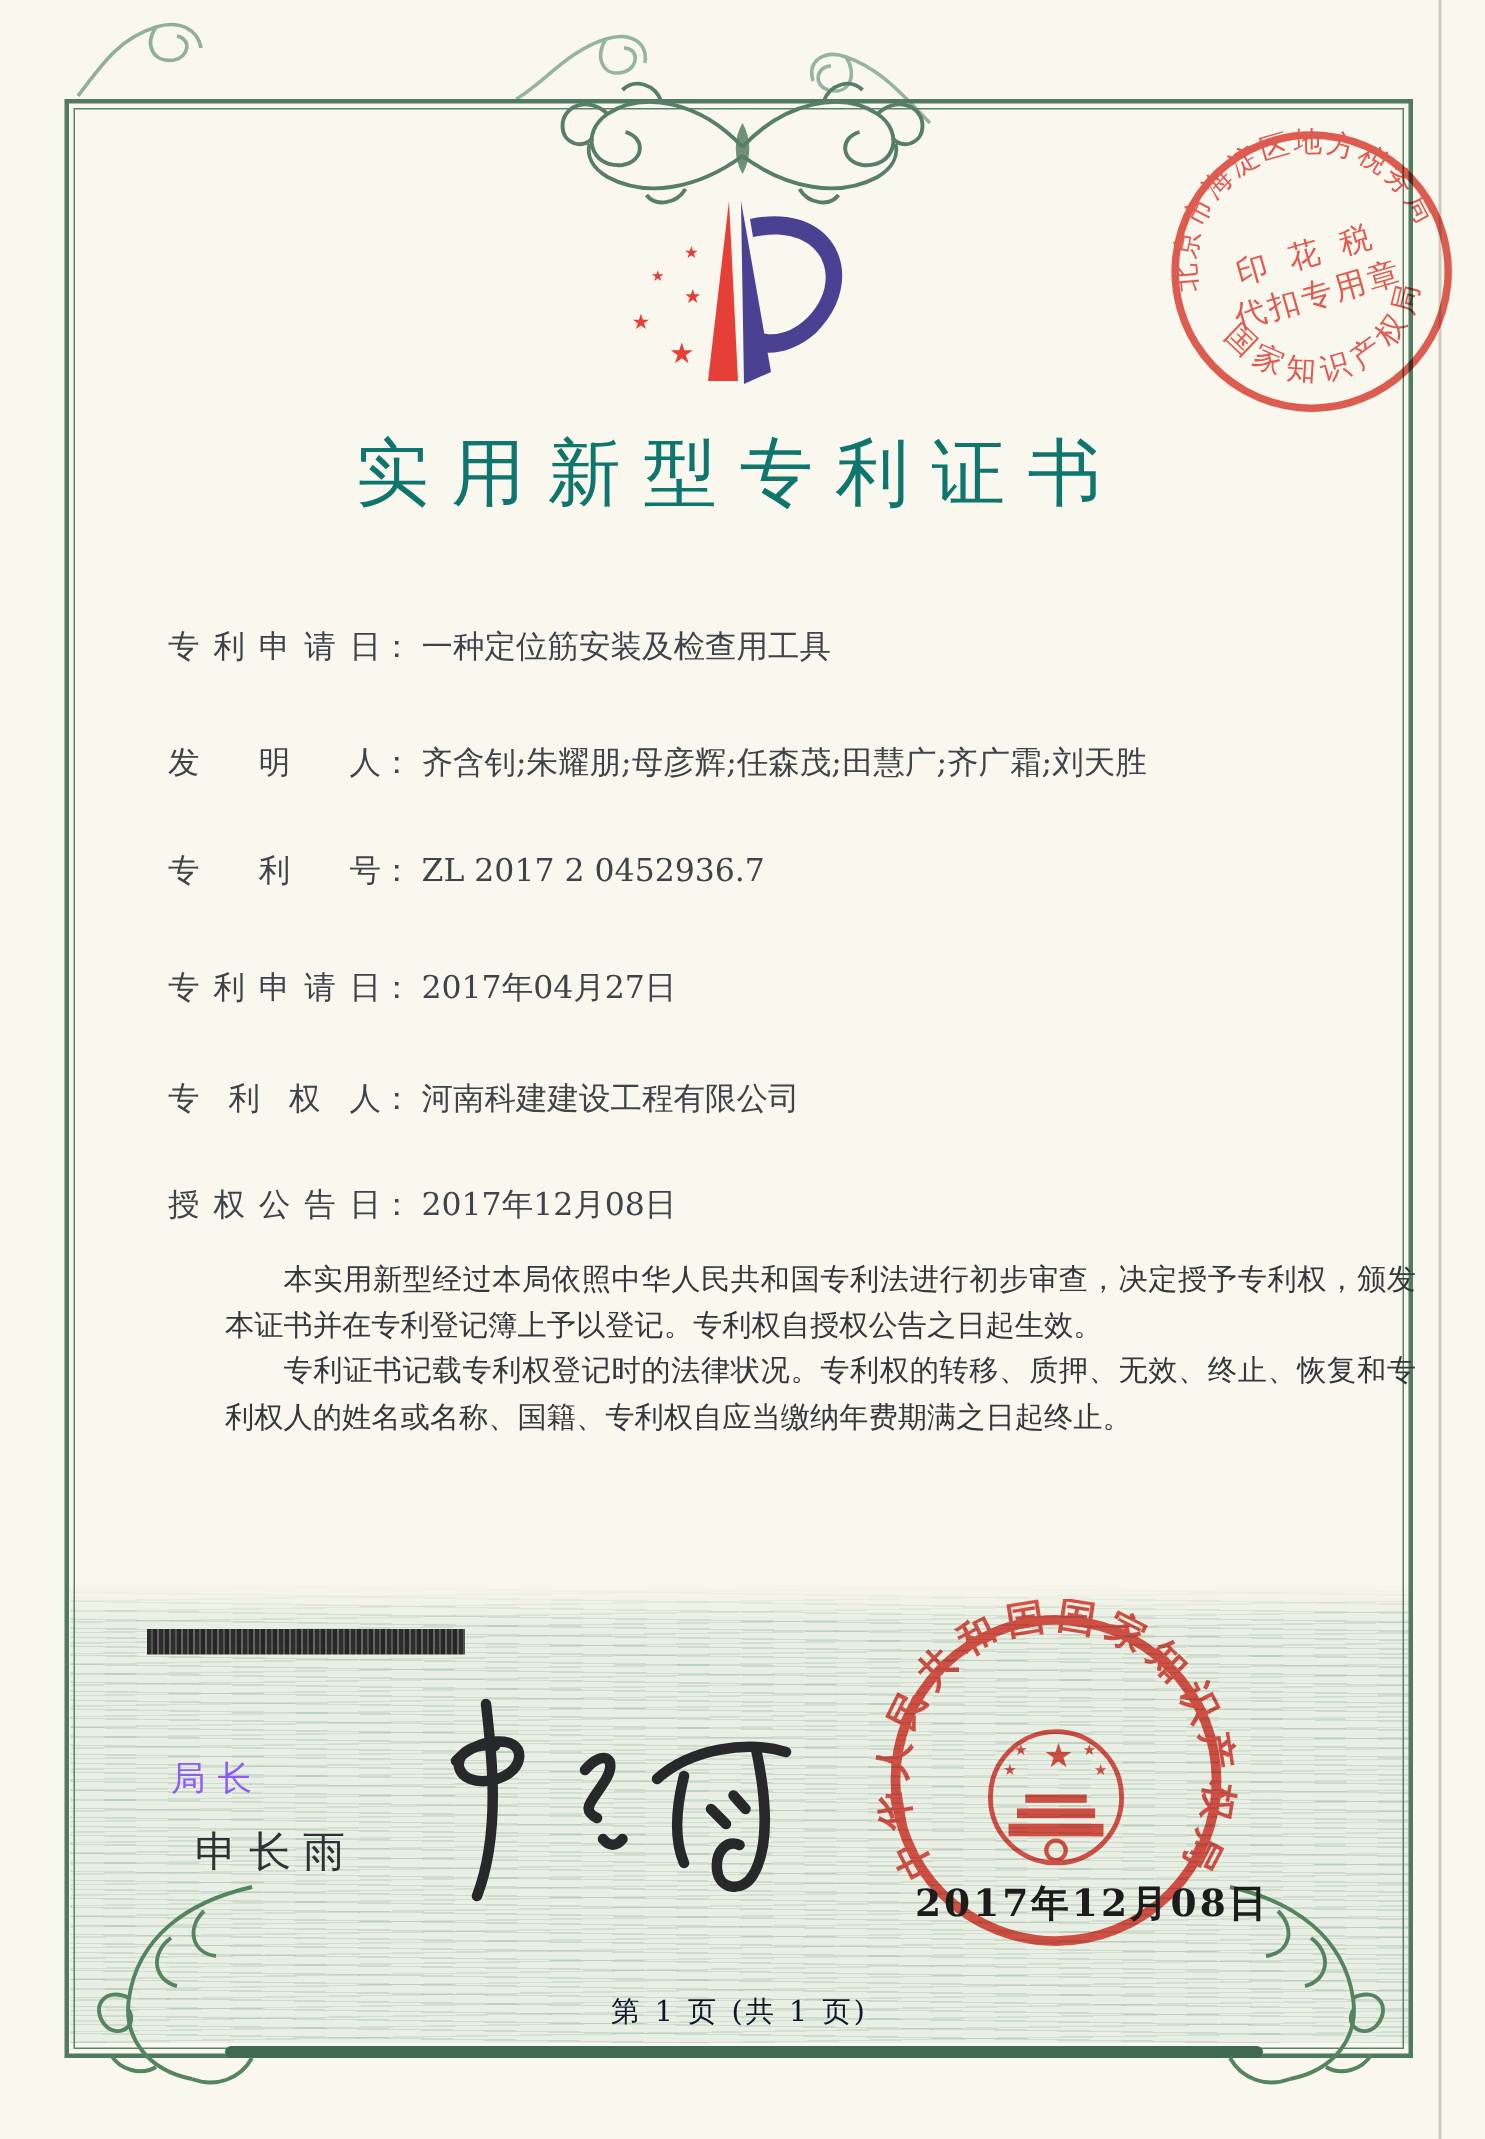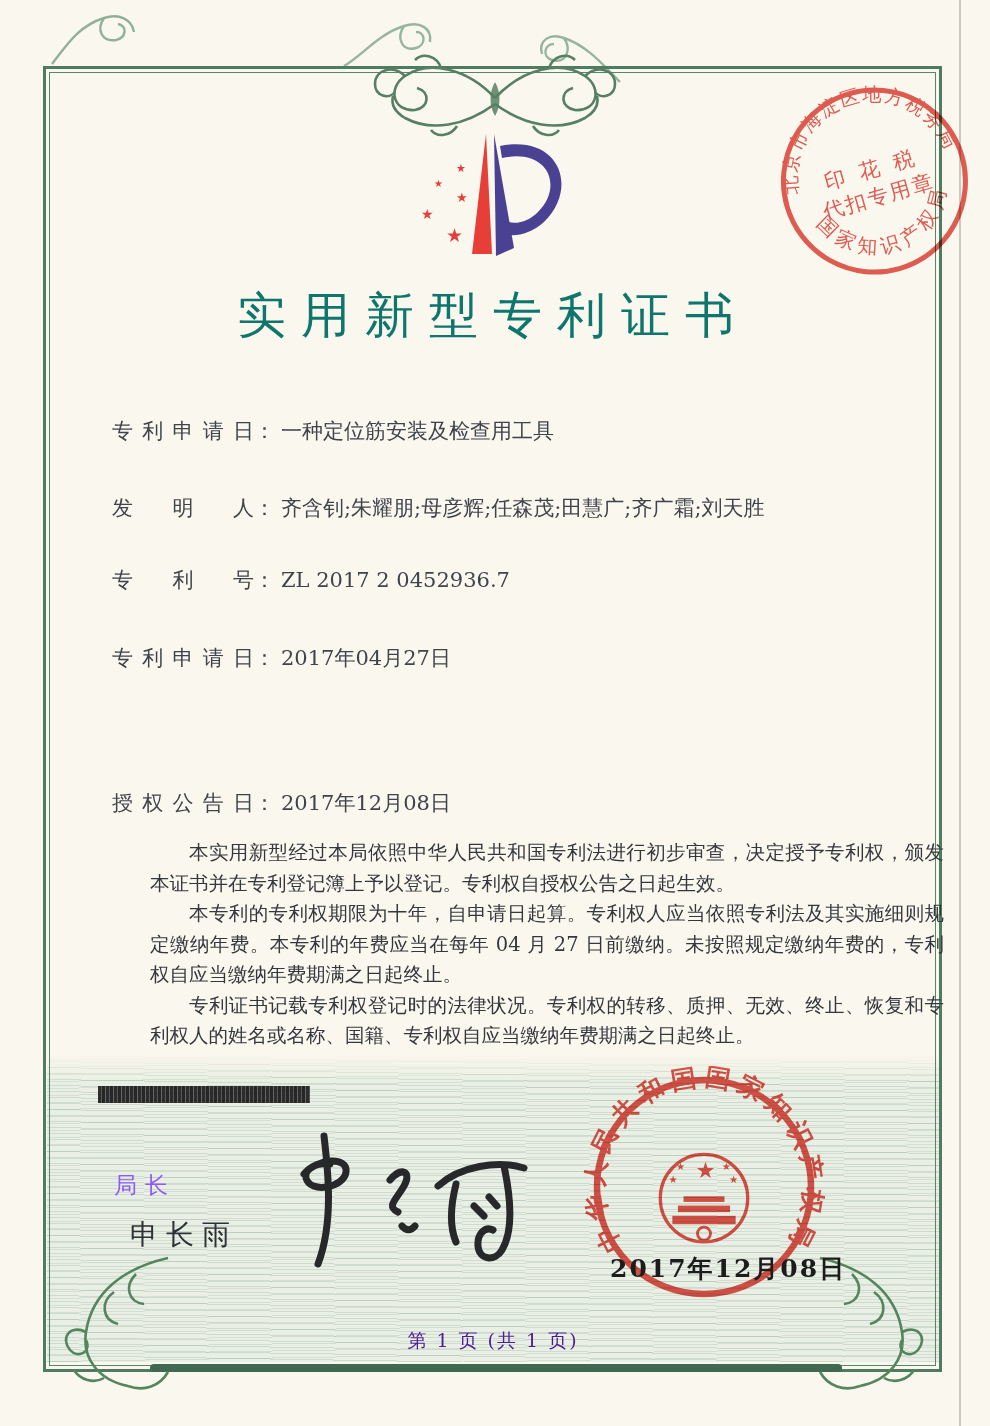--- a/index.html
+++ b/index.html
@@ -27,21 +27,21 @@
   .flabel{display:inline-block;width:142px;text-align:justify;text-align-last:justify;vertical-align:top;}
   .fcolon{display:inline-block;margin-right:6px;}
   .paras{left:112px;top:838px;width:794px;font-size:19.5px;line-height:30.5px;
          text-align:justify;color:#34383d;margin-left:38px;}
   .paras p{margin:0;text-indent:2em;}
   .barcode{left:98px;top:1086px;width:212px;height:17px;opacity:.92;filter:blur(.4px);
      background:repeating-linear-gradient(90deg,#1d1d1d 0 3px,#4a4a4a 3px 4px,#161616 4px 7px,#5a5a5a 7px 8px);}
   .role{left:114px;top:1170px;font-size:23px;letter-spacing:8px;color:#8b5cf6;}
   .name{left:130px;top:1216px;font-size:28px;letter-spacing:8px;color:#2e3236;}
   .sig{left:252px;top:1122px;}
-  .footer{left:43px;top:1328px;width:900px;text-align:center;font-size:19px;letter-spacing:2px;color:#4c1d95;}
+  .footer{left:43px;top:1328px;width:900px;text-align:center;font-size:19px;letter-spacing:2px;color:#0f172a;}
   .stamp-tax{left:775px;top:78px;transform:rotate(-16deg);mix-blend-mode:multiply;opacity:.88;}
   .seal-main{left:583px;top:1066px;mix-blend-mode:multiply;opacity:.92;}
   .seal-date{left:610px;top:1252px;font-size:25px;letter-spacing:2px;color:#1c1c1c;font-weight:bold;z-index:6;}
   .orn{pointer-events:none;}
   svg text{font-family:"DejaVu Serif","Liberation Serif",serif;}
 </style>
 </head>
 <body>
 
 <div class="page">
@@ -144,27 +144,29 @@
   </div>
   <div class="abs field" style="top:494px">
     <span class="flabel">发明人</span><span class="fcolon">：</span><span class="fvalue">齐含钊;朱耀朋;母彦辉;任森茂;田慧广;齐广霜;刘天胜</span>
   </div>
   <div class="abs field" style="top:566px">
     <span class="flabel">专利号</span><span class="fcolon">：</span><span class="fvalue">ZL 2017 2 0452936.7</span>
   </div>
   <div class="abs field" style="top:644px">
     <span class="flabel">专利申请日</span><span class="fcolon">：</span><span class="fvalue">2017年04月27日</span>
   </div>
+  <div class="abs field" style="top:718px">
+    <span class="flabel">专利权人</span><span class="fcolon">：</span><span class="fvalue">河南科建建设工程有限公司</span>
+  </div>
   <div class="abs field" style="top:789px">
     <span class="flabel">授权公告日</span><span class="fcolon">：</span><span class="fvalue">2017年12月08日</span>
   </div>
 
   <div class="abs paras">
     <p>本实用新型经过本局依照中华人民共和国专利法进行初步审查，决定授予专利权，颁发本证书并在专利登记簿上予以登记。专利权自授权公告之日起生效。</p>
-    <p>本专利的专利权期限为十年，自申请日起算。专利权人应当依照专利法及其实施细则规定缴纳年费。本专利的年费应当在每年 04 月 27 日前缴纳。未按照规定缴纳年费的，专利权自应当缴纳年费期满之日起终止。</p>
     <p>专利证书记载专利权登记时的法律状况。专利权的转移、质押、无效、终止、恢复和专利权人的姓名或名称、国籍、专利权自应当缴纳年费期满之日起终止。</p>
   </div>
 
   <div class="abs barcode"></div>
 
   <div class="abs role">局长</div>
   <div class="abs name">申长雨</div>
 
   <svg class="abs sig" width="300" height="150" viewBox="0 0 300 150">
     <g fill="none" stroke="#26282a" stroke-width="7" stroke-linecap="round" stroke-linejoin="round">

